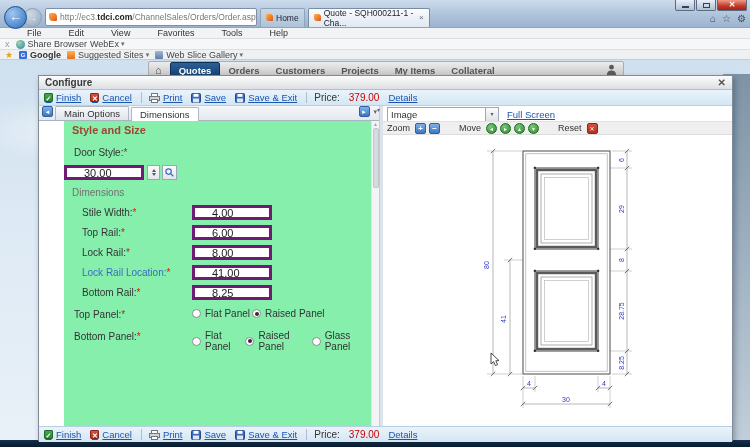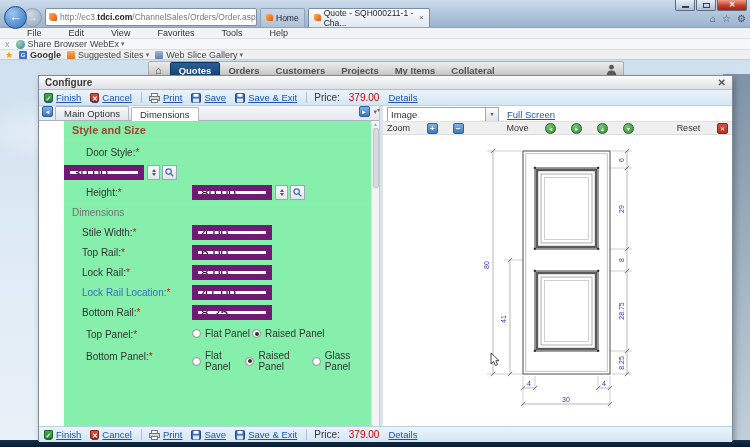--- a/index.html
+++ b/index.html
@@ -95,25 +95,25 @@
   .ftab { height:14px; padding:0 8px; font-size:9.5px; line-height:14px; color:#333; border:1px solid #b0b8c2; border-bottom:none;
     border-radius:2px 2px 0 0; background:linear-gradient(#f8f9fa,#dfe4e9); margin-right:2px; }
   .ftab.active { background:#fff; font-weight:normal; position:relative; top:1px; height:15px; }
   .ts-right { margin-left:auto; display:flex; align-items:center; }
   .form { position:absolute; top:15px; left:0; right:8px; bottom:0; overflow:hidden; background:#86efac;margin-left:25px; }
   .scrollbar { position:absolute; top:15px; right:0; width:8px; bottom:0; background:#f3f4f6; border-left:1px solid #e0e2e6; color:#9aa; font-size:5px; text-align:center; }
   .scrollbar .thumb { width:6px; height:60px; margin:1px auto; background:#d7dade; border:1px solid #c2c6cc; border-radius:2px; }
   .h-style { font-weight:bold; font-size:11px; color:#a04433; padding:3px 0 3px 8px; border-bottom:1px solid #c0ccd8; }
   .h-sect { color:#707070; font-size:10px; padding:3px 0 2px 8px; border-top:1px solid #c0ccd8; margin-top:3px; }
   .frow { display:flex; align-items:center; margin:5px 0 0 0; min-height:15px; }
-  .frow .lbl { width:128px; padding-left:22px; flex:none; }
+  .frow .lbl { width:128px; padding-left:10px; flex:none; }
   .frow .lbl.indent { padding-left:18px; }
   .req { color:#cc2200; }
   .lbl.link-lbl { color:#3a6cc4; }
-  .tinput { width:80px; height:15px; border:6px solid #701a75; font-family:"Liberation Sans",sans-serif; font-size:14px; padding:0 3px; color:#222; }
+  .tinput { width:80px; height:15px; border:3px solid #701a75; font-family:"Liberation Sans",sans-serif; font-size:11px; padding:0 17px; color:#222; }
   .combo { width:150px; height:15px; border:1px solid #9aa7b8; background:#fff; display:flex; align-items:center; font-size:9.5px; }
   .combo .val { flex:1; padding:0 3px; overflow:hidden; white-space:nowrap; }
   .combo .cbtn { width:13px; height:13px; background:linear-gradient(#fbfbfb,#dfe3e8); border-left:1px solid #9aa7b8;
     color:#556; font-size:6px; line-height:13px; text-align:center; }
   .spin { width:13px; height:15px; margin-left:3px; border:1px solid #9aa7b8; background:linear-gradient(#fbfbfb,#e2e6ea);
     display:flex; flex-direction:column; align-items:center; justify-content:center; gap:1px; }
   .tri-up { width:0; height:0; border-left:2.5px solid transparent; border-right:2.5px solid transparent; border-bottom:3.5px solid #556; }
   .tri-dn { width:0; height:0; border-left:2.5px solid transparent; border-right:2.5px solid transparent; border-top:3.5px solid #556; }
   .magbtn { width:15px; height:15px; margin-left:2px; border:1px solid #9aa7b8; background:linear-gradient(#fbfbfb,#e2e6ea);
     display:flex; align-items:center; justify-content:center; }
@@ -128,21 +128,21 @@
   
   .splitter { width:3px; background:#dde3ea; position:relative; }
   .splitter .scollapse { position:absolute; top:0; left:-3px; color:#667; font-size:6px; }
 
   
   .rpane { flex:1; display:flex; flex-direction:column; background:#fff; }
   .rhead { height:15px; display:flex; align-items:center; padding:1px 0 0 4px; }
   .rhead .combo { width:112px; }
   .rhead a { color:#1a55b0; text-decoration:underline; margin-left:8px; font-size:9.5px; }
   .rtools { height:14px; background:#efefef; border-top:1px solid #e0e0e0; border-bottom:1px solid #ddd;
-    display:flex; align-items:center; padding:0 4px; font-size:9px; color:#333;justify-content:space-between; }
+    display:flex; align-items:center; padding:0 4px; font-size:9px; color:#333; }
   .rtools .tl { margin-right:5px; }
   .zbtn { width:11px; height:11px; border:1px solid #2f5f9e; border-radius:2px; background:linear-gradient(#7fb2e8,#3c77c2);
     color:#fff; font-weight:bold; font-size:8px; line-height:9px; text-align:center; margin-right:3px; }
   .mvbtn { width:11px; height:11px; border-radius:50%; border:1px solid #1e6b1e; background:radial-gradient(circle at 35% 30%,#7cc47c,#2e8f2e);
     color:#fff; font-size:5px; line-height:10px; text-align:center; margin-right:3px; }
   .rstbtn { width:11px; height:11px; border:1px solid #8c2418; border-radius:2px; background:linear-gradient(#d8503f,#b03325);
     color:#fff; font-size:6px; line-height:10px; text-align:center; }
   .gap { width:16px; }
   .canvas { flex:1; background:#fff; position:relative; overflow:hidden; }
 
@@ -315,34 +315,20 @@
                 <span class="tri-dn"></span>
               </span>
             <span class="magbtn">
                 <svg width="9" height="9" viewBox="0 0 9 9">
                   <circle cx="3.6" cy="3.6" r="2.7" fill="none" stroke="#3a6bbf" stroke-width="1.2"></circle>
                   <line x1="5.6" y1="5.6" x2="8.3" y2="8.3" stroke="#3a6bbf" stroke-width="1.3"></line>
                 </svg>
               </span>
           </div>
 
-          <div class="frow">
-            <span class="lbl"><span>Height:</span><span class="req">*</span></span>
-            <input class="tinput" value="80.00" style="">
-            <span class="spin">
-                <span class="tri-up"></span>
-                <span class="tri-dn"></span>
-              </span>
-            <span class="magbtn">
-                <svg width="9" height="9" viewBox="0 0 9 9">
-                  <circle cx="3.6" cy="3.6" r="2.7" fill="none" stroke="#3a6bbf" stroke-width="1.2"></circle>
-                  <line x1="5.6" y1="5.6" x2="8.3" y2="8.3" stroke="#3a6bbf" stroke-width="1.3"></line>
-                </svg>
-              </span>
-          </div>
 
 
           <div class="h-sect">Dimensions</div>
 
           <div class="frow">
             <span class="lbl indent"><span>Stile Width:</span><span class="req">*</span></span>
             <input class="tinput" value="4.00" style="">
           </div>
           <div class="frow">
             <span class="lbl indent"><span>Top Rail:</span><span class="req">*</span></span>

